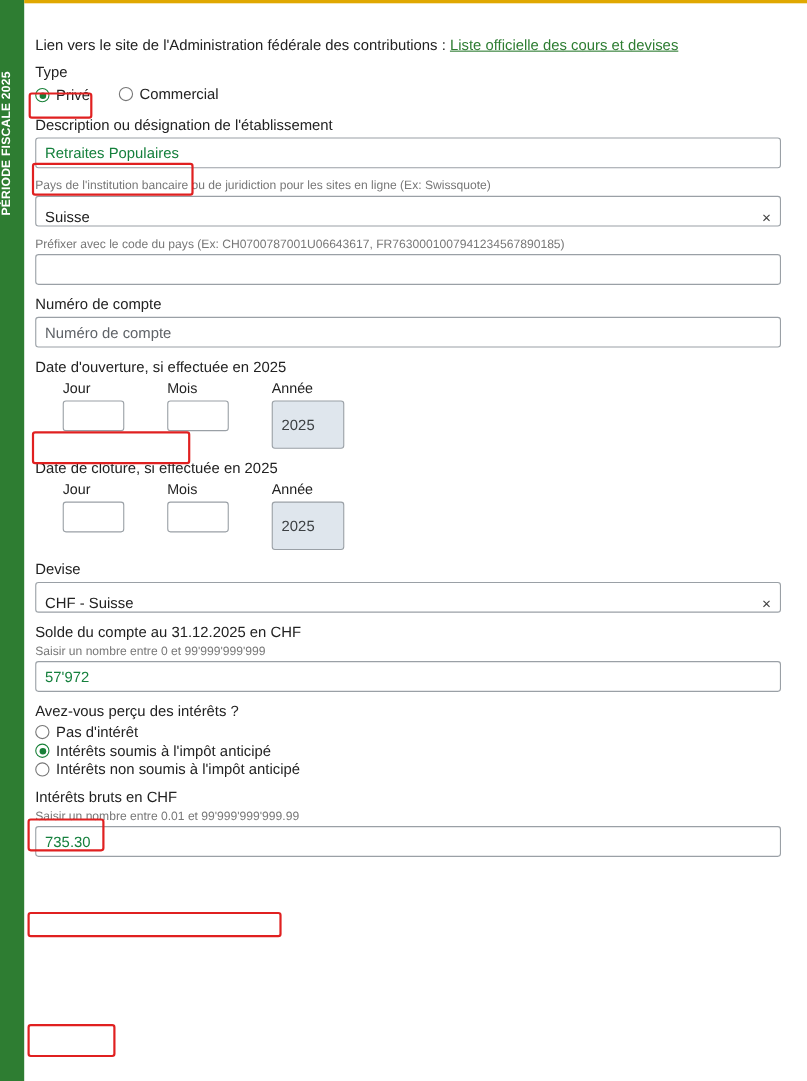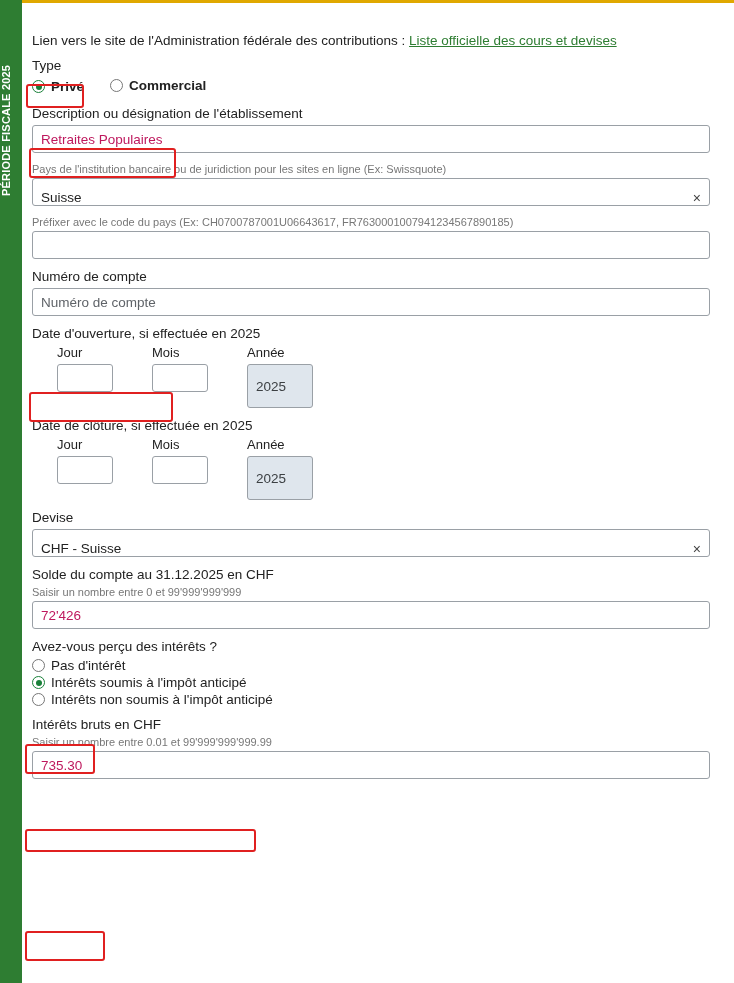--- a/index.html
+++ b/index.html
@@ -81,21 +81,20 @@
     font-size: 13.5px;
     color: #222;
   }
   .radio-row + .radio-row { margin-top: 0; }
   .radio-group-inline {
     display: flex;
     align-items: center;
     gap: 26px;
     margin-top: 2px;
     margin-bottom: 4px;
-    font-weight: bold;
   }
   .radio {
     width: 13px; height: 13px;
     border: 1px solid #777;
     border-radius: 50%;
     background: #fff;
     display: inline-block;
     position: relative;
     flex: none;
   }
@@ -110,21 +109,21 @@
     border-radius: 50%;
     background: #188038;
   }
   .text-input {
     width: 678px;
     height: 28px;
     border: 1px solid #9aa0a6;
     border-radius: 3px;
     background: #fff;
     font-size: 13.5px;
-    color: #be185d;
+    color: #15803d;
     padding: 0 8px;
     display: flex;
     align-items: center;
     font-family: "Liberation Sans", sans-serif;
   }
   .text-input.placeholder { color: #5f6368; }
   .select-input {
     width: 678px;
     height: 28px;
     border: 1px solid #9aa0a6;
@@ -274,21 +273,21 @@
       <span class="label">Devise</span>
       <div class="select-input">
         <span>CHF - Suisse</span>
         <span class="clear-x">×</span>
       </div>
     </div>
 
     <div class="field-block">
       <span class="label">Solde du compte au 31.12.2025 en CHF</span>
       <span class="hint">Saisir un nombre entre 0 et 99'999'999'999</span>
-      <div class="text-input">72'426</div>
+      <div class="text-input">57'972</div>
     </div>
 
     <div class="field-block">
       <span class="label">Avez-vous perçu des intérêts ?</span>
       <div>
         <div class="radio-row">
           <span class="radio"></span>
           <span>Pas d'intérêt</span>
         </div>
         <div class="radio-row">

